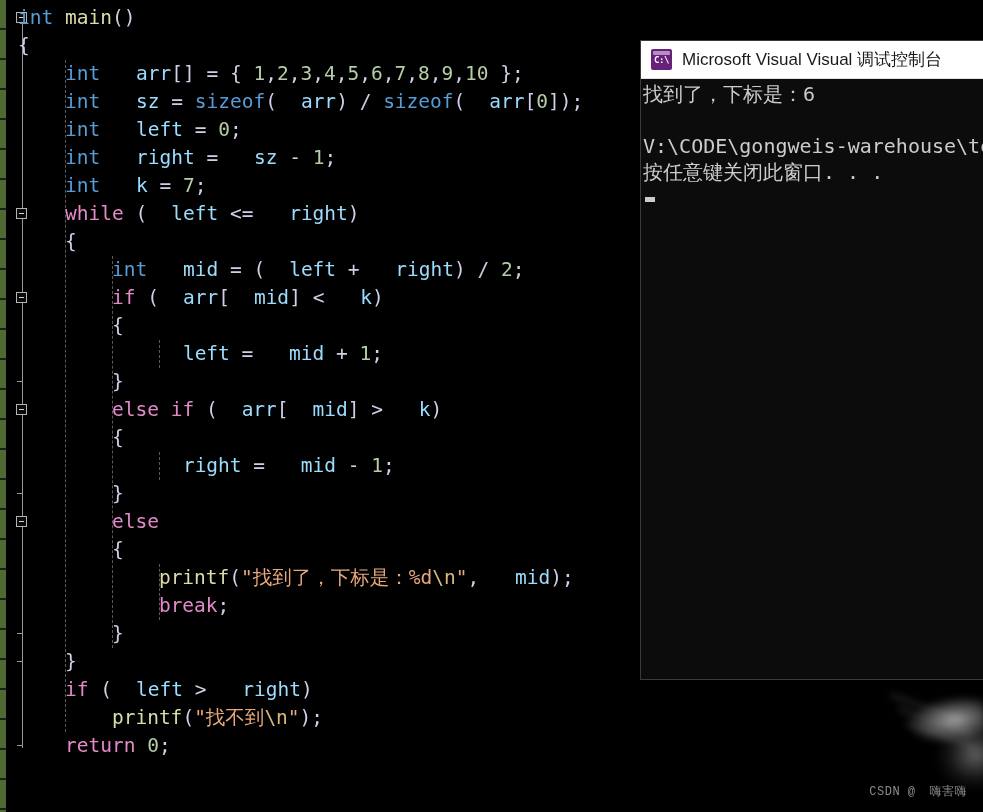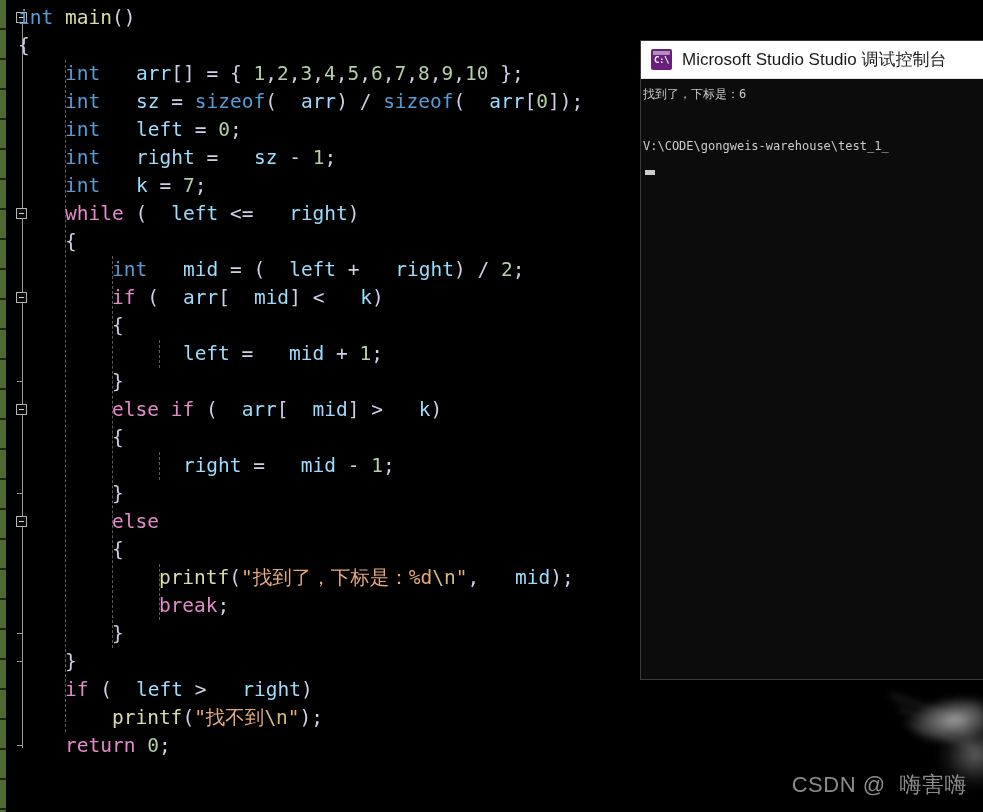--- a/index.html
+++ b/index.html
@@ -145,21 +145,21 @@
   }
   #console-title-text {
     font-family: "Liberation Sans", sans-serif;
     font-size: 17px;
     color: #1a1a1a;
     white-space: nowrap;
   }
   #console-body {
     padding: 2px 0 0 2px;
     font-family: "DejaVu Sans Mono", monospace;
-    font-size: 12px;
+    font-size: 20px;
     line-height: 26px;
     color: #cccccc;
     white-space: pre;
   }
   #console-cursor {
     display: inline-block;
     width: 10px; height: 5px;
     background: #cccccc;
     margin-left: 2px;
     vertical-align: middle;
@@ -180,22 +180,22 @@
   #blur-object .ridge {
     position: absolute;
     background: rgba(210,210,210,0.35);
     height: 2px;
     border-radius: 2px;
     filter: blur(2px);
   }
   #watermark {
     position: absolute;
     right: 16px; bottom: 12px;
-    font-family: Liberation Sans, sans-serif;
-    font-size: 22px;
+    font-family: Liberation Mono, monospace;
+    font-size: 12px;
     color: #8c8c8c;
     letter-spacing: 0.5px;
     white-space: nowrap;
   }
   #watermark .handle { margin-left: 14px; }
 </style>
 </head>
 <body>
 
 <div id="editor">
@@ -222,23 +222,23 @@
     <div class="indent-guide" style="left: 158.76px; top: 340px; height: 28px;"></div>
     <div class="indent-guide" style="left: 158.76px; top: 452px; height: 28px;"></div>
     <div class="indent-guide" style="left: 158.76px; top: 564px; height: 56px;"></div>
   </div>
 
 <div id="console-window">
   <div id="console-titlebar">
     <div id="console-icon">
       <span class="prompt">C:\</span>
     </div>
-    <span id="console-title-text">Microsoft Studio Studio 调试控制台</span>
+    <span id="console-title-text">Microsoft Visual Visual 调试控制台</span>
   </div>
-  <div id="console-body"><div>找到了，下标是：6</div><div>&nbsp;</div><div>V:\CODE\gongweis-warehouse\test_1_</div><div><span id="console-cursor"></span></div></div>
+  <div id="console-body"><div>找到了，下标是：6</div><div>&nbsp;</div><div>V:\CODE\gongweis-warehouse\test_1_</div><div>按任意键关闭此窗口. . .</div><div><span id="console-cursor"></span></div></div>
 </div>
 
 <div id="blur-object">
   <div class="ridge" style="left:14px; top:30px; width:80px; transform:rotate(28deg);"></div>
   <div class="ridge" style="left:20px; top:44px; width:78px; transform:rotate(28deg);"></div>
   <div class="ridge" style="left:26px; top:58px; width:74px; transform:rotate(28deg);"></div>
 </div>
 
 <div id="watermark">
   <span>CSDN @</span><span class="handle">嗨害嗨</span>

